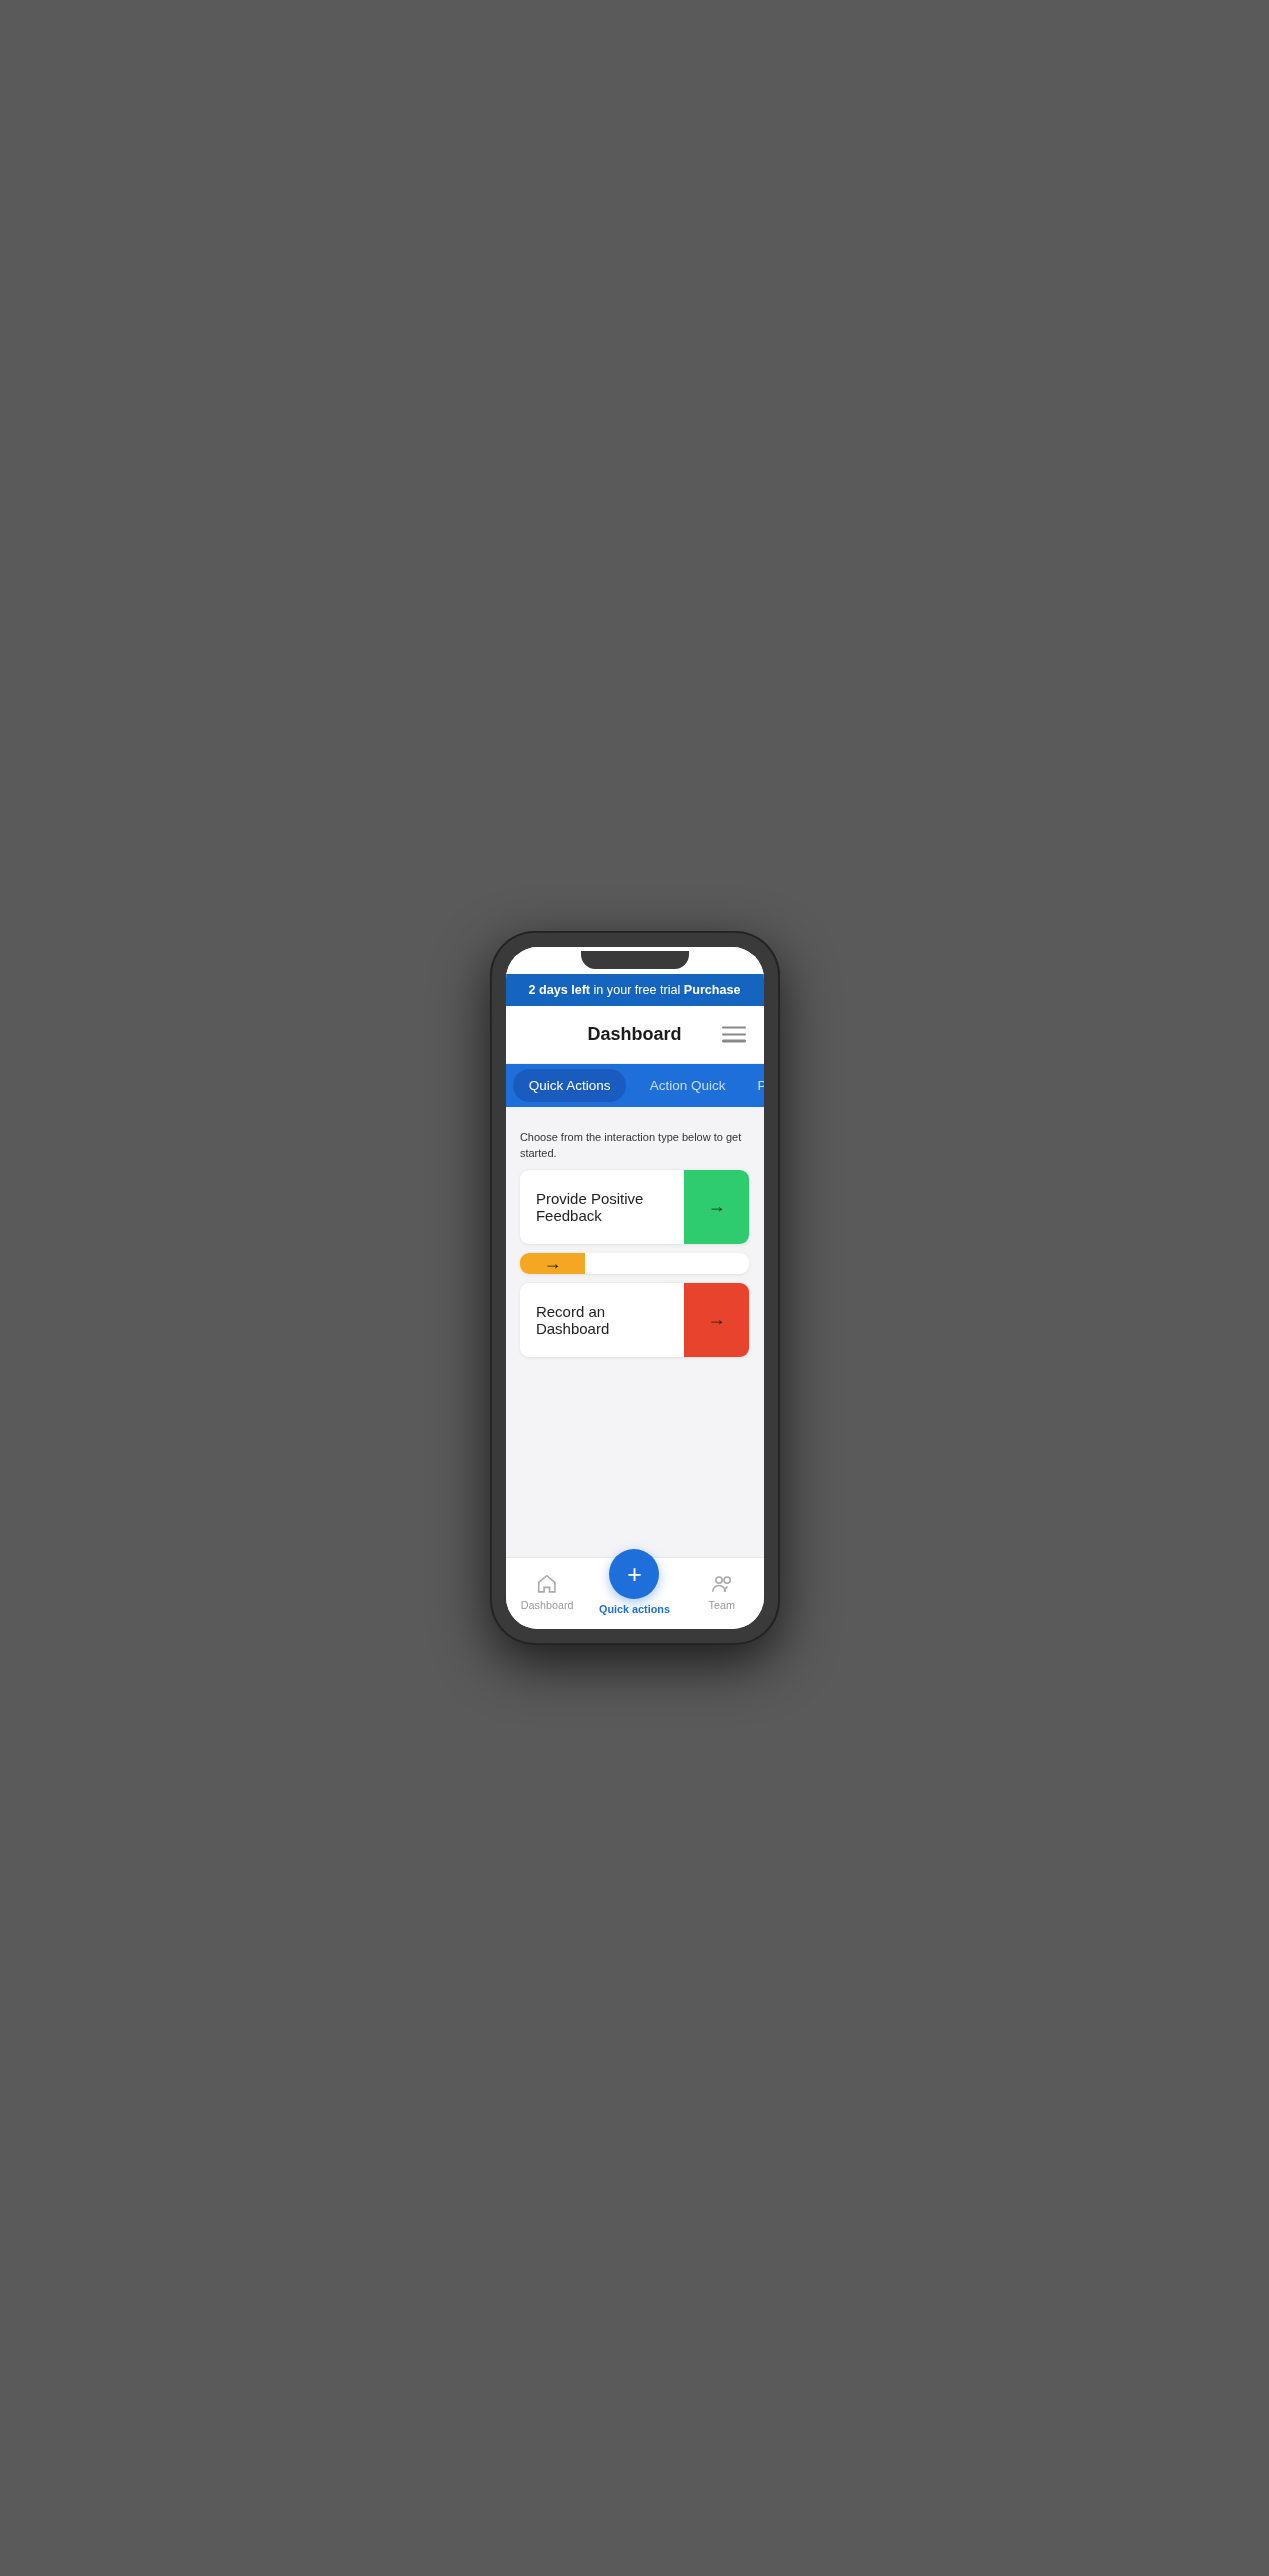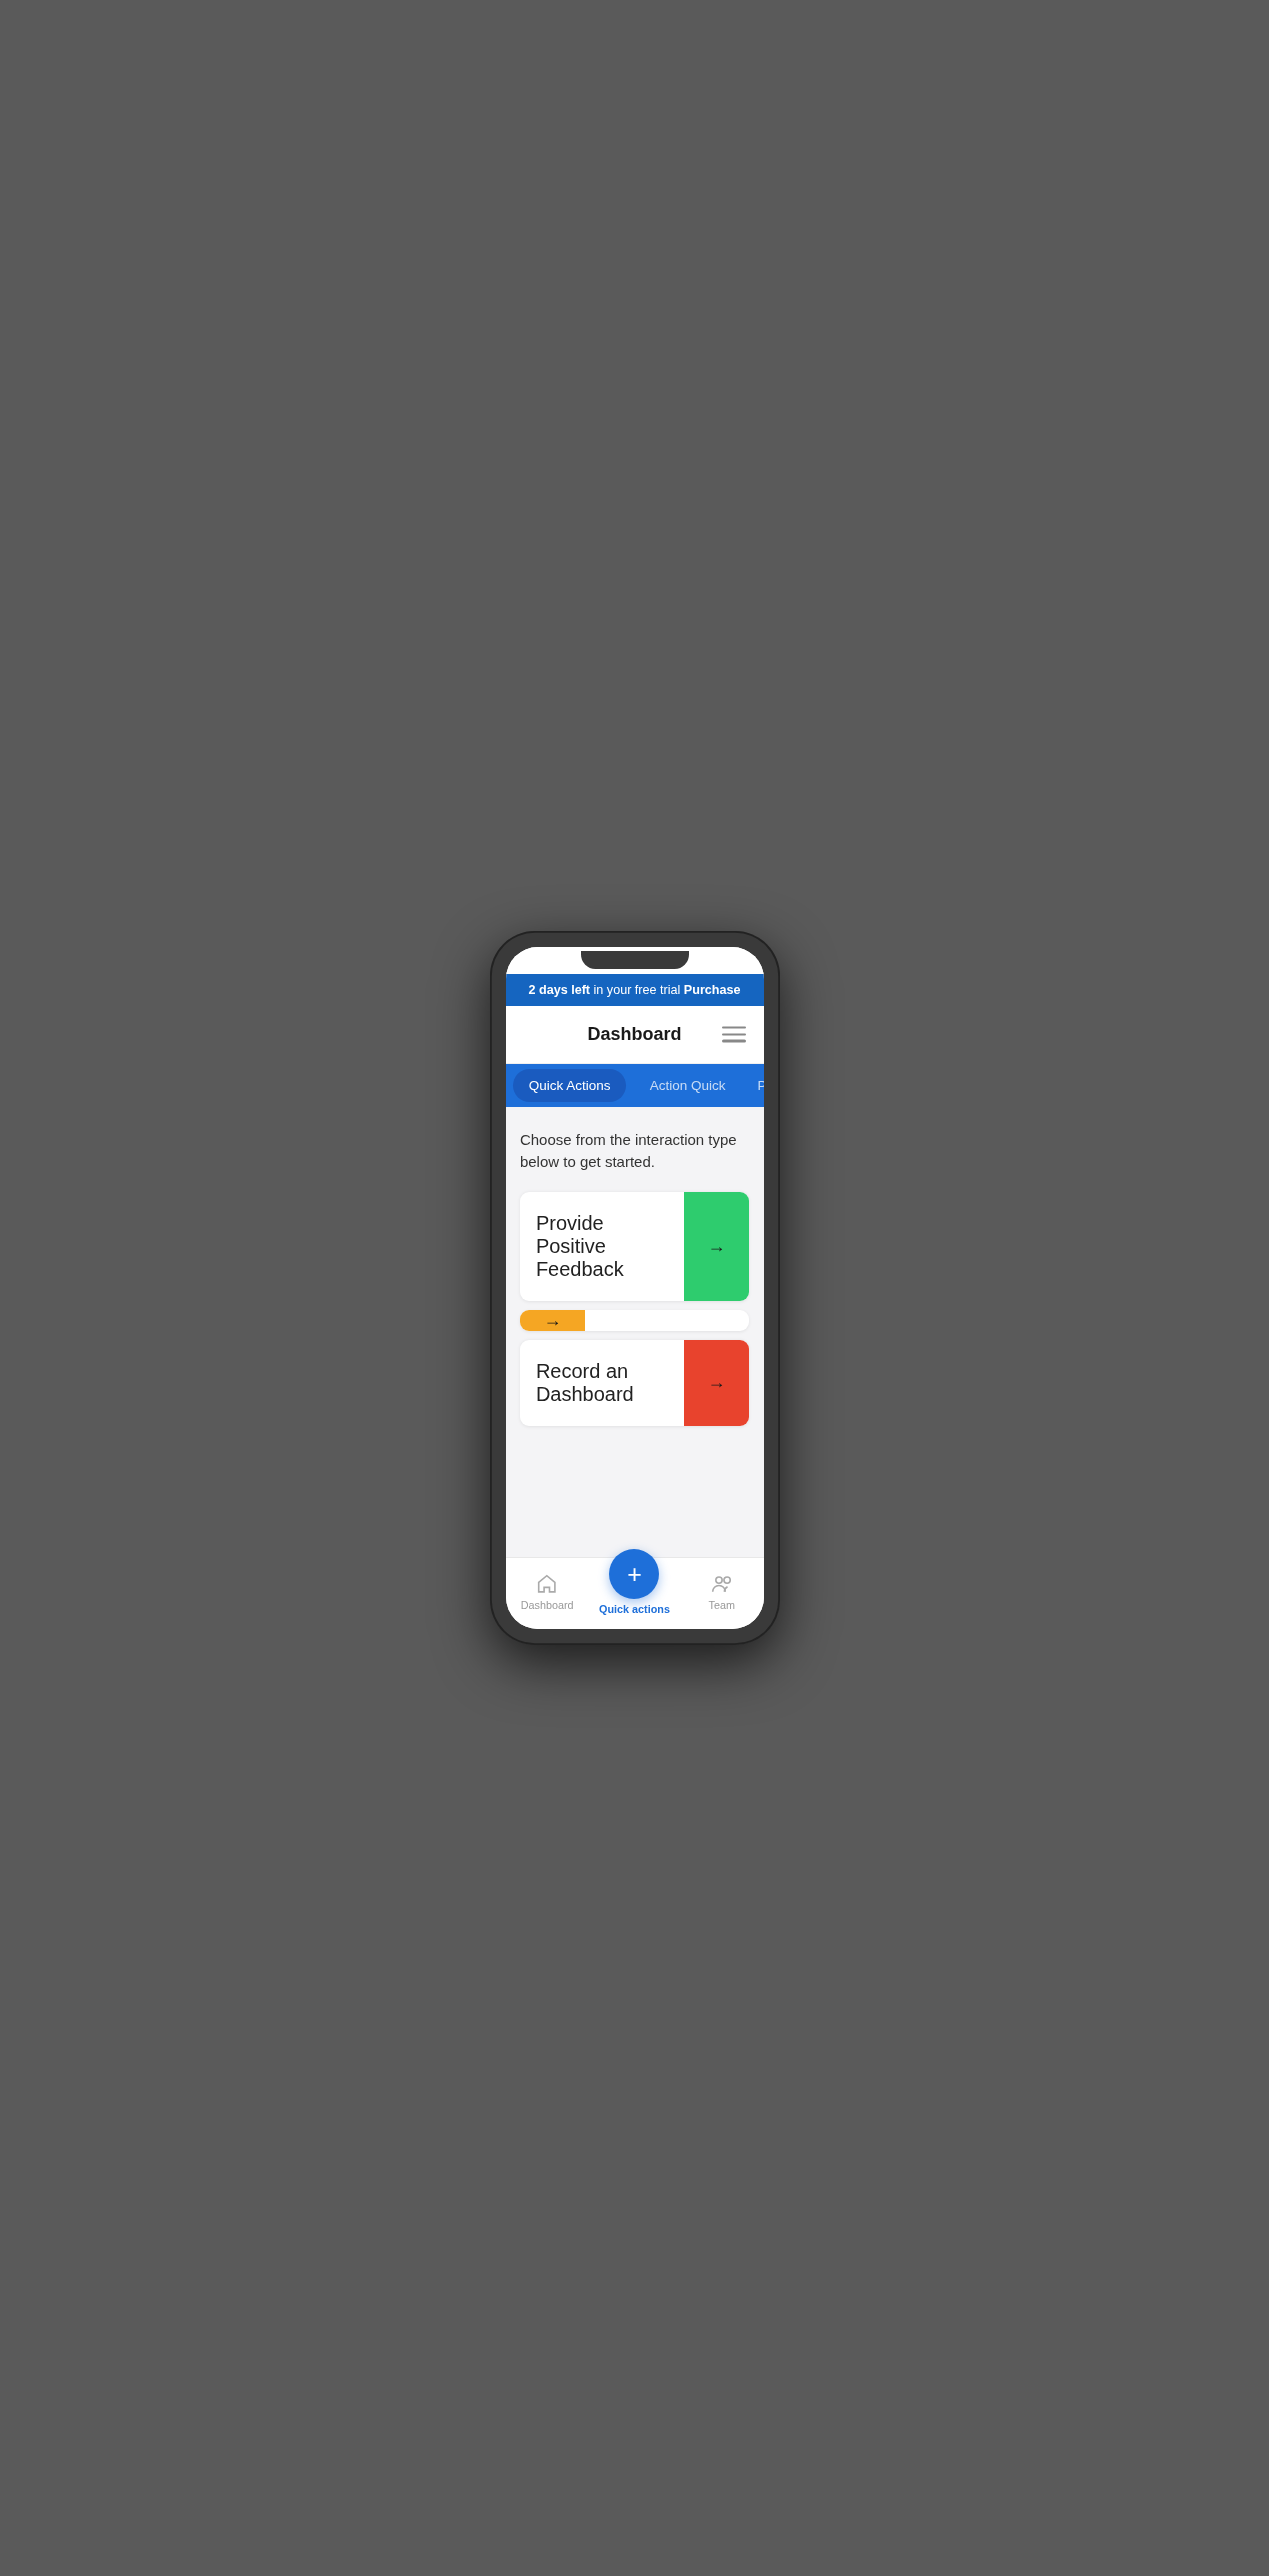--- a/index.html
+++ b/index.html
@@ -121,42 +121,42 @@
     }
 
     
     .main-content {
       background: #f4f4f6;
       min-height: 450px;
       padding: 21.6px 14.4px 14.4px;
     }
 
     .intro-text {
-      font-size: 15px;
+      font-size: 11px;
       color: #333;
-      margin-bottom: 18px;
+      margin-bottom: 8px;
       line-height: 1.5;
     }
 
     
     .action-card {
       background: #fff;
       border-radius: 9px;
       margin-bottom: 9px;
       display: flex;
       align-items: stretch;
       overflow: hidden;
       box-shadow: 0 0.9px 3.6px rgba(0,0,0,0.08);
       cursor: pointer;
     }
 
     .action-card-label {
       flex: 1;
       padding: 20px 16px;
-      font-size: 20px;
+      font-size: 15px;
       color: #222;
       display: flex;
       align-items: center;
     }
 
     .action-card-btn {
       width: 65px;
       display: flex;
       align-items: center;
       justify-content: center;

